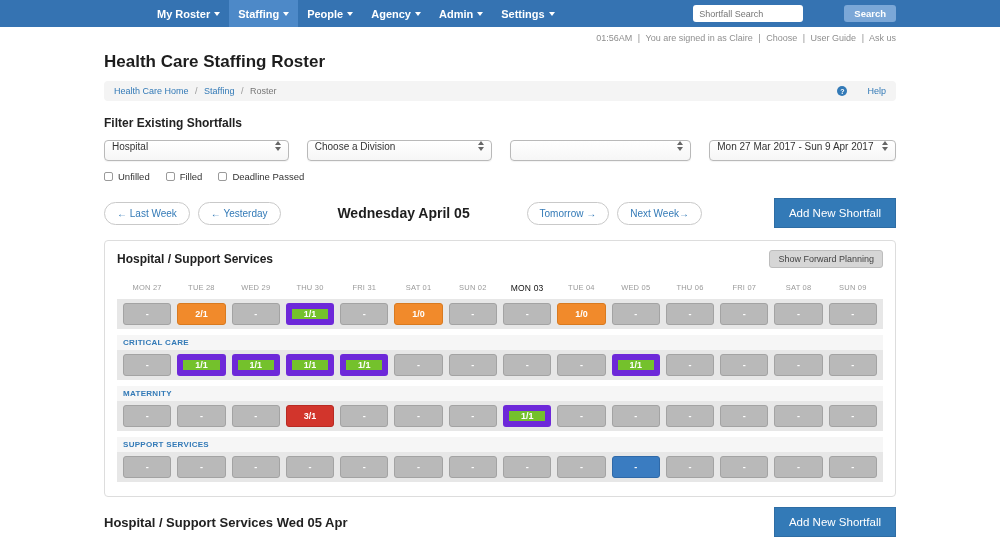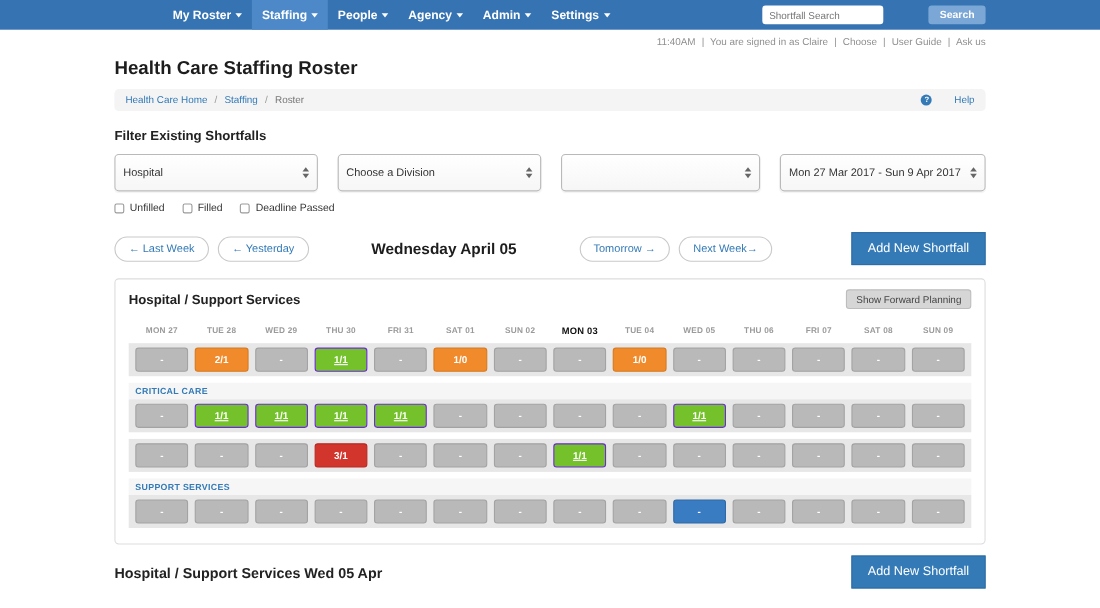--- a/index.html
+++ b/index.html
@@ -38,22 +38,22 @@
   .breadcrumb .sep { color:#999; margin:0 4px; }
   .crumb-current { color:#777; }
   .help-link { color:#337ab7; display:flex; align-items:center; gap:20px; cursor:pointer; }
   .help-icon { width:10px; height:10px; border-radius:50%; background:#337ab7; color:#fff;
     font-size:7px; font-weight:bold; display:inline-flex; align-items:center; justify-content:center; }
 
   
   .filter-heading { font-size:12px; font-weight:bold; margin:15px 0 10px; }
   .select-row { display:flex; gap:18px; }
   .select { height:21px; background:linear-gradient(#fff,#f6f6f6); border:1px solid #b9b9b9;
-    border-radius:4px; display:flex; align-items:center; justify-content:space-between;
-    padding:16px 7px; font-size:10px; color:#333; cursor:pointer; box-shadow:0 1px 1px rgba(0,0,0,.05); }
+    border-radius:4px; display:flex; align-items:flex-start; justify-content:space-between;
+    padding:0 7px; font-size:10px; color:#333; cursor:pointer; box-shadow:0 1px 1px rgba(0,0,0,.05); }
   .sel-1 { width:185px; } .sel-2 { width:185px; } .sel-3 { width:182px; } .sel-4 { width:187px; }
   .select-arrows { display:flex; flex-direction:column; gap:2px; }
   .arr-up { width:0; height:0; border-left:3px solid transparent; border-right:3px solid transparent;
     border-bottom:4px solid #666; }
   .arr-down { width:0; height:0; border-left:3px solid transparent; border-right:3px solid transparent;
     border-top:4px solid #666; }
   .checkbox-row { display:flex; gap:16px; margin-top:10px; align-items:center; }
   .check { display:flex; align-items:center; gap:5px; font-size:9.5px; color:#333; cursor:pointer; }
   .box { width:9px; height:9px; border:1px solid #9a9a9a; border-radius:2px; background:#fff; }
 
@@ -73,32 +73,32 @@
   .panel { margin-top:12px; border:1px solid #ddd; border-radius:4px; background:#fff;
     padding-bottom:8px; }
   .panel-header { display:flex; justify-content:space-between; align-items:center;
     padding:9px 12px 7px; }
   .panel-title { font-size:12px; font-weight:bold; }
   .btn-gray { background:#d6d6d6; border:1px solid #bdbdbd; border-radius:3px; color:#444;
     font-size:9px; padding:3px 8px; cursor:pointer; font-family:"Liberation Sans", sans-serif; }
   .grid-area { padding:0 12px; }
   .grid14 { display:grid; grid-template-columns:repeat(14,1fr); gap:6px; }
   .day-row { padding:0 6px; margin:8px 0 6px; }
-  .day { font-size:7.5px; font-weight:bold; color:#9a9a9a; text-align:center;
+  .day { font-size:7.5px; font-weight:normal; color:#9a9a9a; text-align:center;
     text-transform:uppercase; letter-spacing:.2px; }
   .day.today { color:#111; font-size:8.5px; }
   .section { margin-bottom:6px; }
   .section-label { font-size:8px; font-weight:bold; color:#337ab7; background:#f6f6f6;
     padding:3px 6px; text-transform:uppercase; letter-spacing:.3px; }
   .cell-band { background:#e7e7e7; padding:4px 6px; }
   .cell { height:22px; border-radius:3px; display:flex; align-items:center; justify-content:center;
     color:#fff; font-size:9px; font-weight:bold; cursor:pointer; }
   .c-gray   { background:#b9b9b9; border:1px solid #a3a3a3; }
   .c-orange { background:#f18a2b; border:1px solid #d87a20; }
-  .c-green  { background:#74c12c; border:1px solid #6d28d9;text-decoration:underline; }
+  .c-green  { background:#74c12c; border:6px solid #6d28d9; }
   .c-red    { background:#d2352c; border:1px solid #b82a23; }
   .c-blue   { background:#3a7cc1; border:1px solid #2f69a8; }
 
   
   .footer-row { display:flex; justify-content:space-between; align-items:center; margin-top:10px; }
   .footer-title { font-size:13px; font-weight:bold; }
 </style>
 </head>
 <body>
 
@@ -131,21 +131,21 @@
     </div>
   <div class="nav-search">
     <input type="text" placeholder="Shortfall Search" style="">
     <button class="search-btn">Search</button>
   </div>
 </div>
 
 <div class="container">
 
   <div class="session">
-    <span>11:40AM</span>
+    <span>01:56AM</span>
     <span class="sep">|</span>
     <span>You are signed in as Claire</span>
     <span class="sep">|</span>
     <a>Choose</a>
     <span class="sep">|</span>
     <a>User Guide</a>
     <span class="sep">|</span>
     <a>Ask us</a>
   </div>
 
@@ -276,20 +276,21 @@
               <div class="cell c-gray">-</div>
               <div class="cell c-gray">-</div>
               <div class="cell c-green">1/1</div>
               <div class="cell c-gray">-</div>
               <div class="cell c-gray">-</div>
               <div class="cell c-gray">-</div>
               <div class="cell c-gray">-</div>
             </div>
           </div>
           <div class="section">
+            <div class="section-label">MATERNITY</div>
             <div class="cell-band grid14">
               <div class="cell c-gray">-</div>
               <div class="cell c-gray">-</div>
               <div class="cell c-gray">-</div>
               <div class="cell c-red">3/1</div>
               <div class="cell c-gray">-</div>
               <div class="cell c-gray">-</div>
               <div class="cell c-gray">-</div>
               <div class="cell c-green">1/1</div>
               <div class="cell c-gray">-</div>

